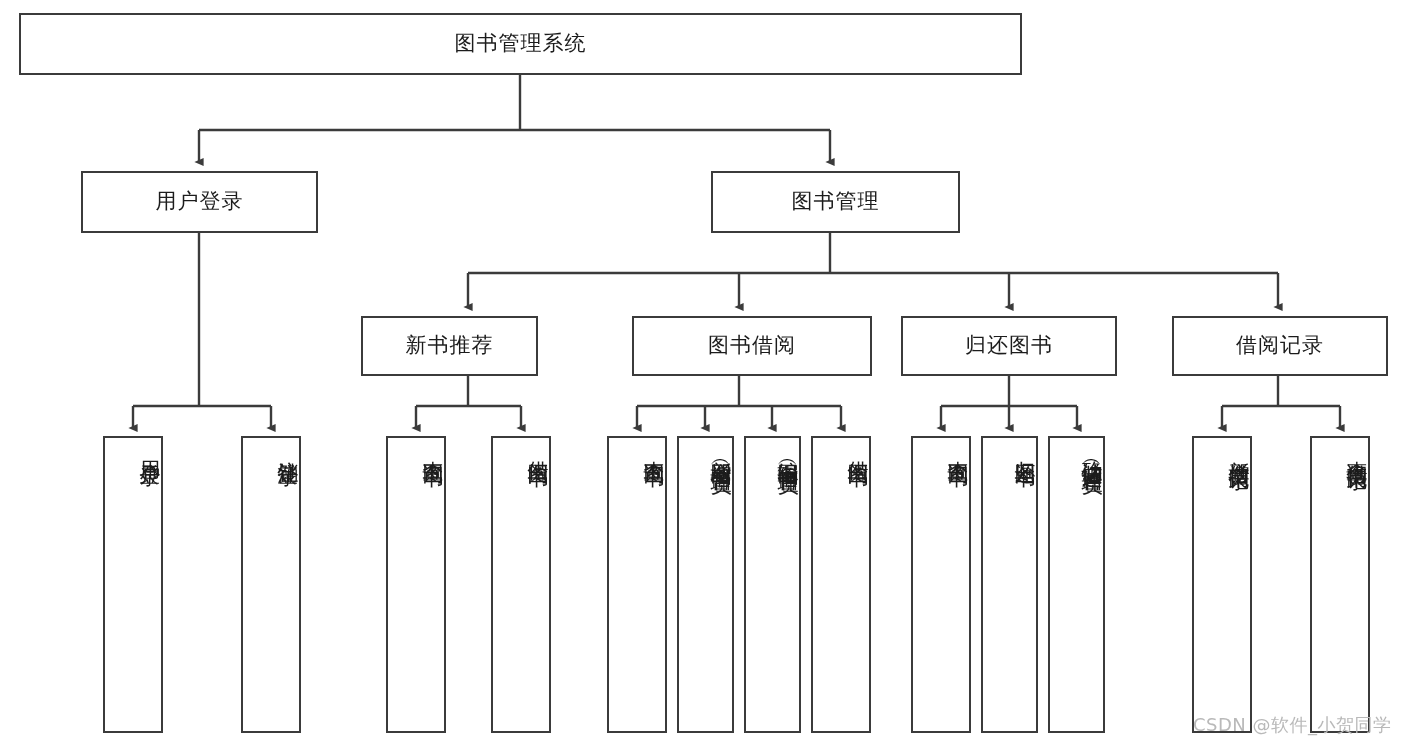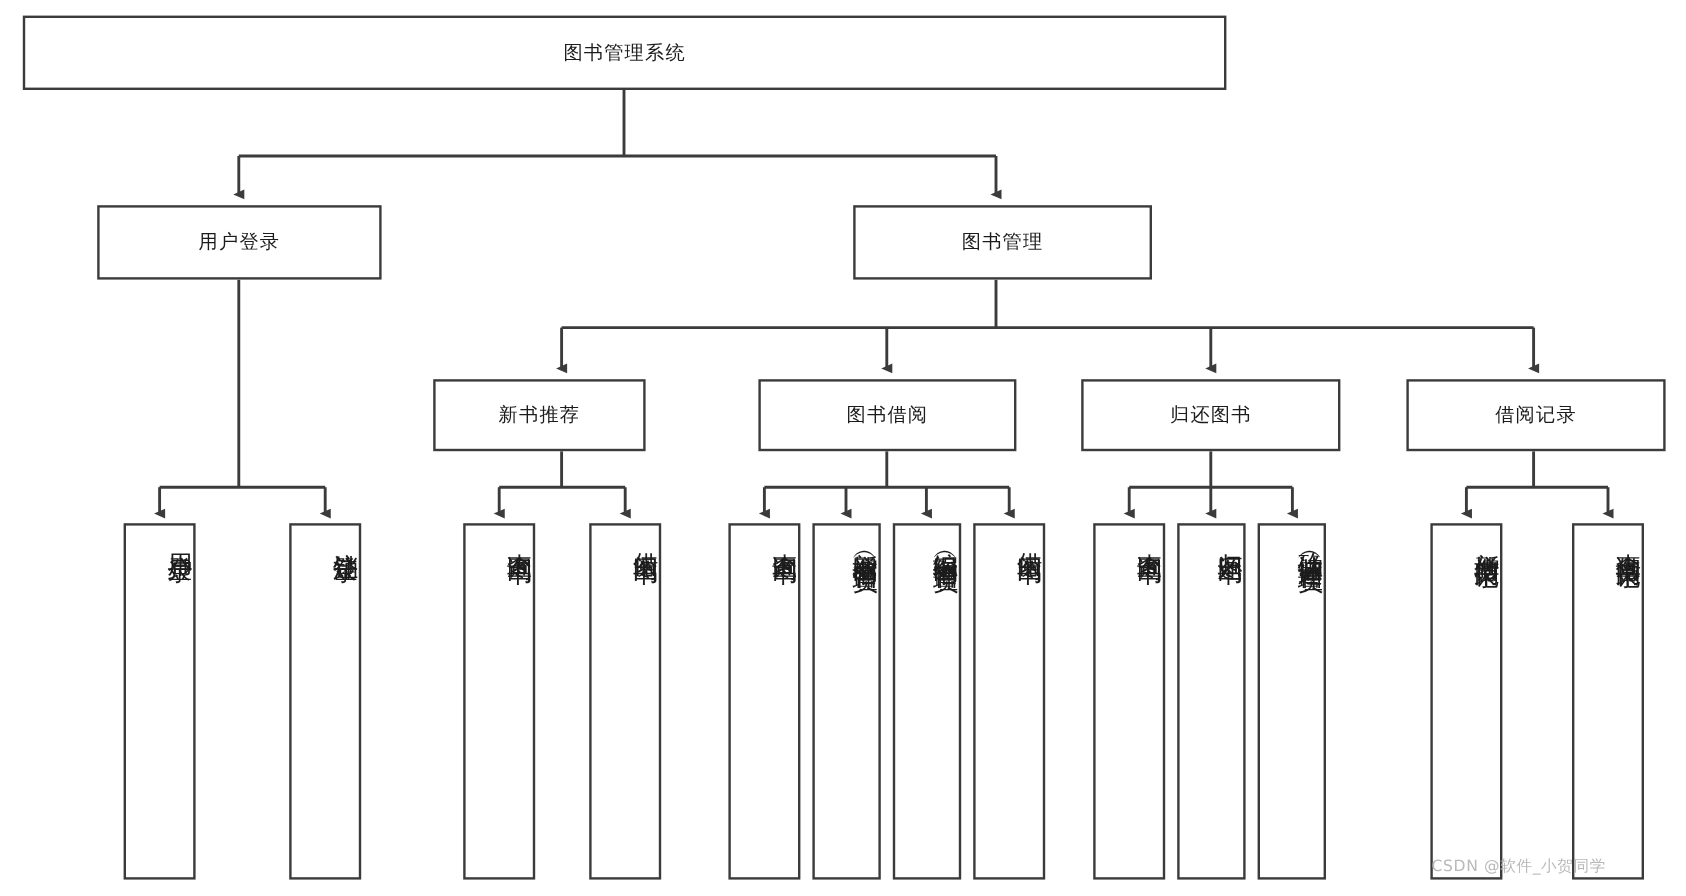--- a/index.html
+++ b/index.html
@@ -31,21 +31,21 @@
     border: 2px solid #3b3b3b;
     background: #ffffff;
     color: #1c1c1c;
     display: flex;
     align-items: center;
     justify-content: center;
     text-align: center;
     z-index: 3;
   }
   .node-h {
-    font-size: 16px;
+    font-size: 21px;
     letter-spacing: 1px;
     line-height: 1.2;
     white-space: nowrap;
   }
   .node-v {
     font-size: 21px;
     letter-spacing: 2px;
     line-height: 1.12;
     writing-mode: vertical-rl;
     text-orientation: upright;
@@ -57,21 +57,21 @@
   .node-v .vtext {
     writing-mode: vertical-rl;
     text-orientation: upright;
     display: block;
     width: 100%;
   }
   .watermark {
     position: absolute;
     left: 1193px;
     top: 713px;
-    font-size: 13px;
+    font-size: 18px;
     color: #b9b9b9;
     letter-spacing: 0.5px;
     white-space: nowrap;
     z-index: 6;
     pointer-events: none;
   }
 </style>
 </head>
 <body>
 
@@ -149,21 +149,21 @@
   <div class="node node-h" style="left:81px; top:171px; width:237px; height:62px;">
     <span>用户登录</span>
   </div>
   <div class="node node-h" style="left:711px; top:171px; width:249px; height:62px;">
     <span>图书管理</span>
   </div>
 
   <div class="node node-h" style="left:361px; top:316px; width:177px; height:60px;">
     <span>新书推荐</span>
   </div>
-  <div class="node node-h" style="left:632px; top:316px; width:215px; height:60px;">
+  <div class="node node-h" style="left:632px; top:316px; width:240px; height:60px;">
     <span>图书借阅</span>
   </div>
   <div class="node node-h" style="left:901px; top:316px; width:216px; height:60px;">
     <span>归还图书</span>
   </div>
   <div class="node node-h" style="left:1172px; top:316px; width:216px; height:60px;text-align:center;">
     <span>借阅记录</span>
   </div>
 
   <div class="node node-v" style="left:103px; top:436px; width:60px; height:297px;">

